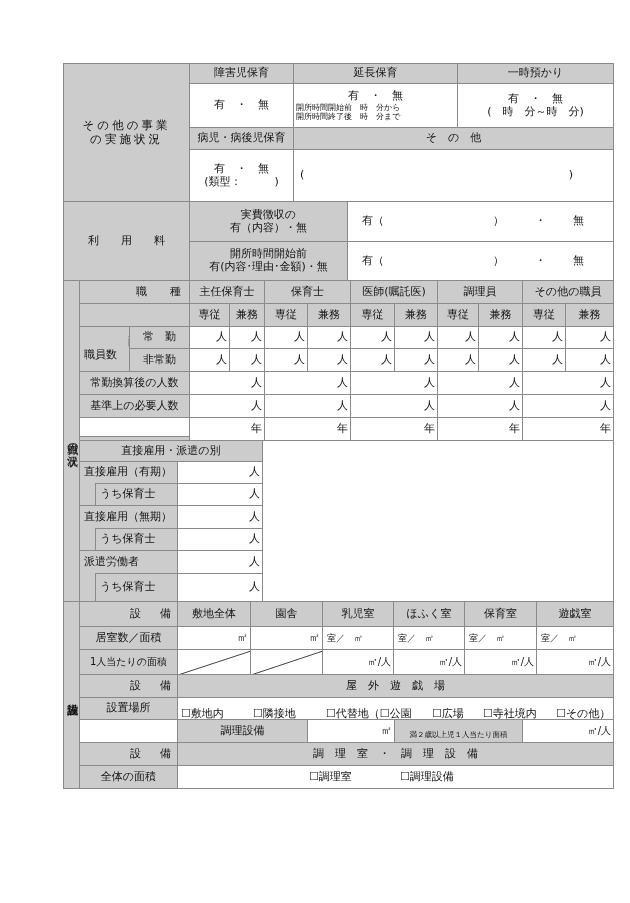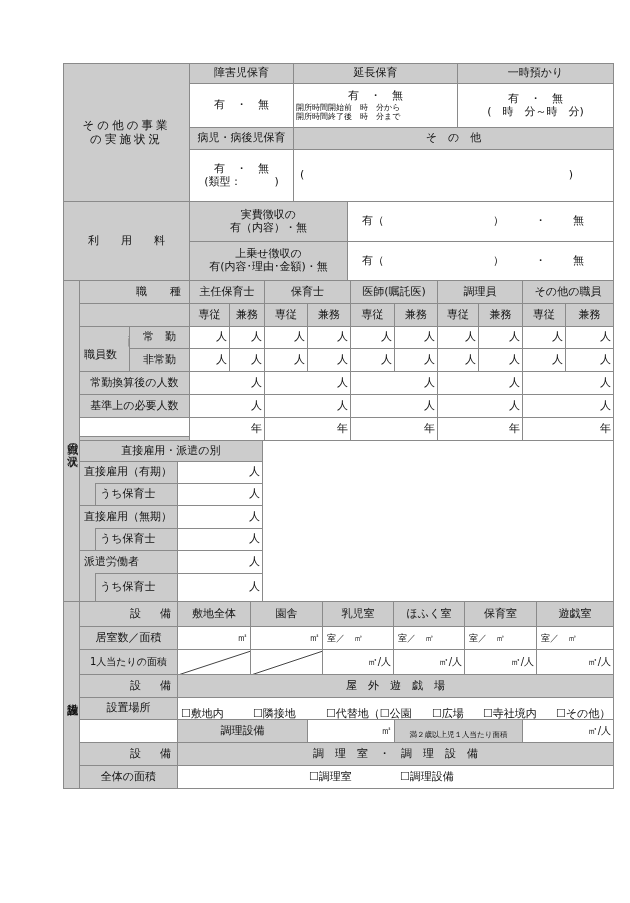--- a/index.html
+++ b/index.html
@@ -59,21 +59,21 @@
   <span>有（内容）・無</span>
 </div>
 <div class="c w" style="left:347px;top:201px;width:267px;height:41px;justify-content:flex-start;">
   <span style="position:absolute;left:14px;">有（</span>
   <span style="position:absolute;left:145px;">）</span>
   <span style="position:absolute;left:187px;">・</span>
   <span style="position:absolute;left:225px;">無</span>
 </div>
 
 <div class="c g col" style="left:189px;top:241px;width:159px;height:40px;">
-  <span>上乗せ徴収の</span>
+  <span>開所時間開始前</span>
   <span>有(内容･理由･金額)・無</span>
 </div>
 <div class="c w" style="left:347px;top:241px;width:267px;height:40px;justify-content:flex-start;">
   <span style="position:absolute;left:14px;">有（</span>
   <span style="position:absolute;left:145px;">）</span>
   <span style="position:absolute;left:187px;">・</span>
   <span style="position:absolute;left:225px;">無</span>
 </div>
 
 <div class="c g" style="left:63px;top:280px;width:17px;height:322px;align-items:center;">

